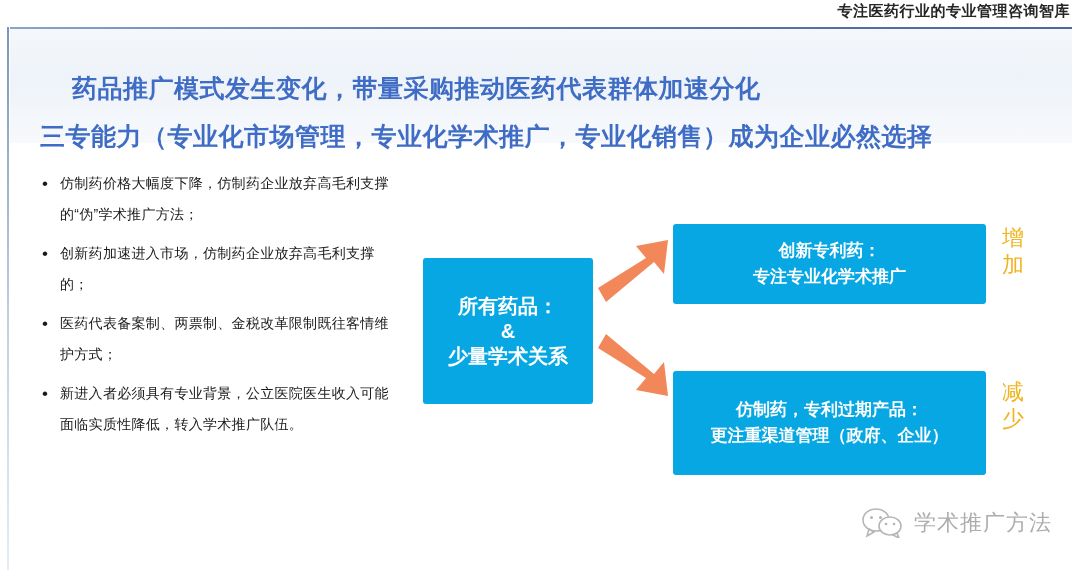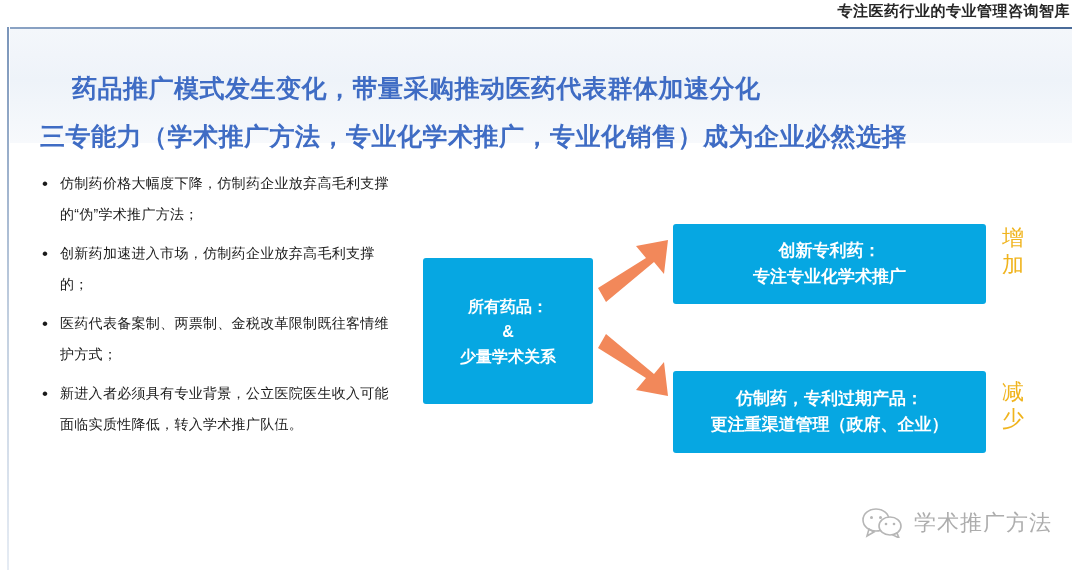--- a/index.html
+++ b/index.html
@@ -117,29 +117,29 @@
     line-height: 26px;
     font-weight: bold;
     color: #ffffff;
     white-space: nowrap;
   }
 
   #box-center {
     left: 423px; top: 258px;
     width: 170px; height: 146px;
   }
-  #box-center .box-line { font-size: 16px; line-height: 25px; }
+  #box-center .box-line { font-size: 20px; line-height: 25px; }
 
   #box-top-right {
     left: 673px; top: 215px;
     width: 313px; height: 80px; margin-top: 9px;
   }
   #box-bottom-right {
     left: 673px; top: 371px;
-    width: 313px; height: 82px;
+    width: 313px; height: 104px;
   }
 
   
   .arrow-svg {
     position: absolute;
     overflow: visible;
   }
   #arrow-up { left: 596px; top: 238px; }
   #arrow-down { left: 596px; top: 330px; }
 
@@ -180,21 +180,21 @@
 <div id="slide">
 
   <div class="header-bar">
     <div class="header-title">专注医药行业的专业管理咨询智库</div>
   </div>
   <div class="header-rule"></div>
   <div class="left-rule"></div>
 
   <div class="title-band">
     <div class="title-line title-line-1">药品推广模式发生变化，带量采购推动医药代表群体加速分化</div>
-    <div class="title-line title-line-2">三专能力（学术推广方法，专业化学术推广，专业化销售）成为企业必然选择</div>
+    <div class="title-line title-line-2">三专能力（专业化市场管理，专业化学术推广，专业化销售）成为企业必然选择</div>
   </div>
 
   <div class="bullets">
     <div class="bullet">
       <span class="bullet-dot">•</span>
       <span class="bullet-text">仿制药价格大幅度下降，仿制药企业放弃高毛利支撑的“伪”学术推广方法；</span>
     </div>
     <div class="bullet">
       <span class="bullet-dot">•</span>
       <span class="bullet-text">创新药加速进入市场，仿制药企业放弃高毛利支撑的；</span>

